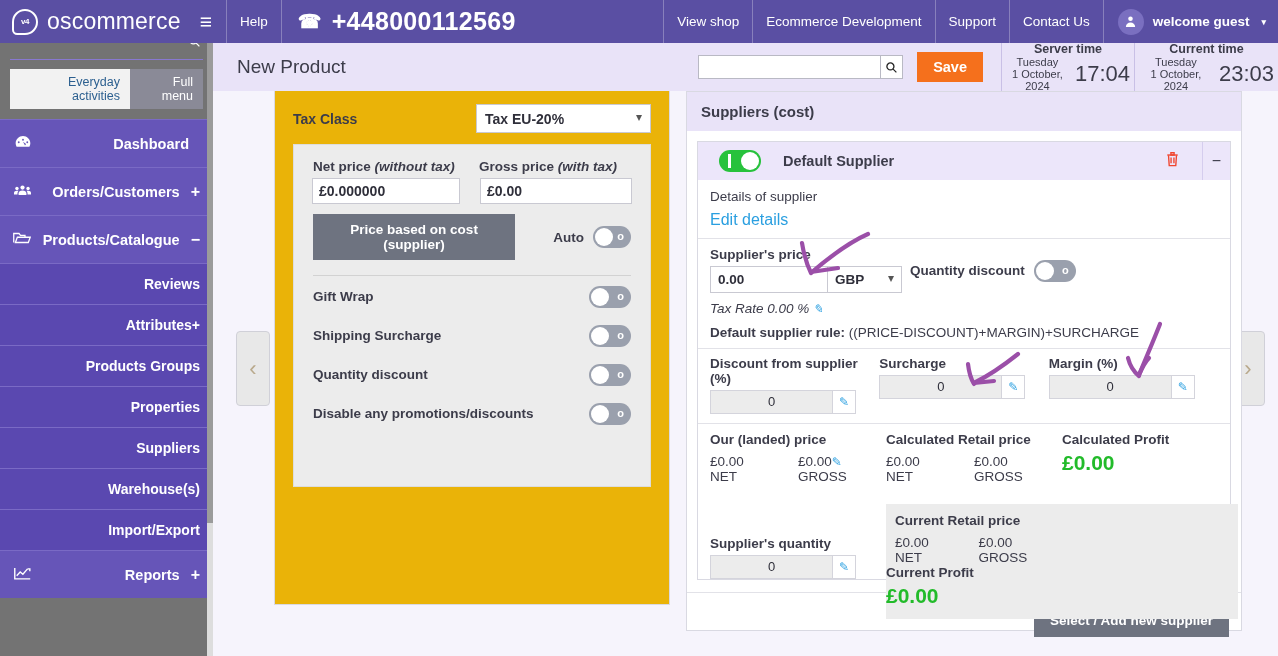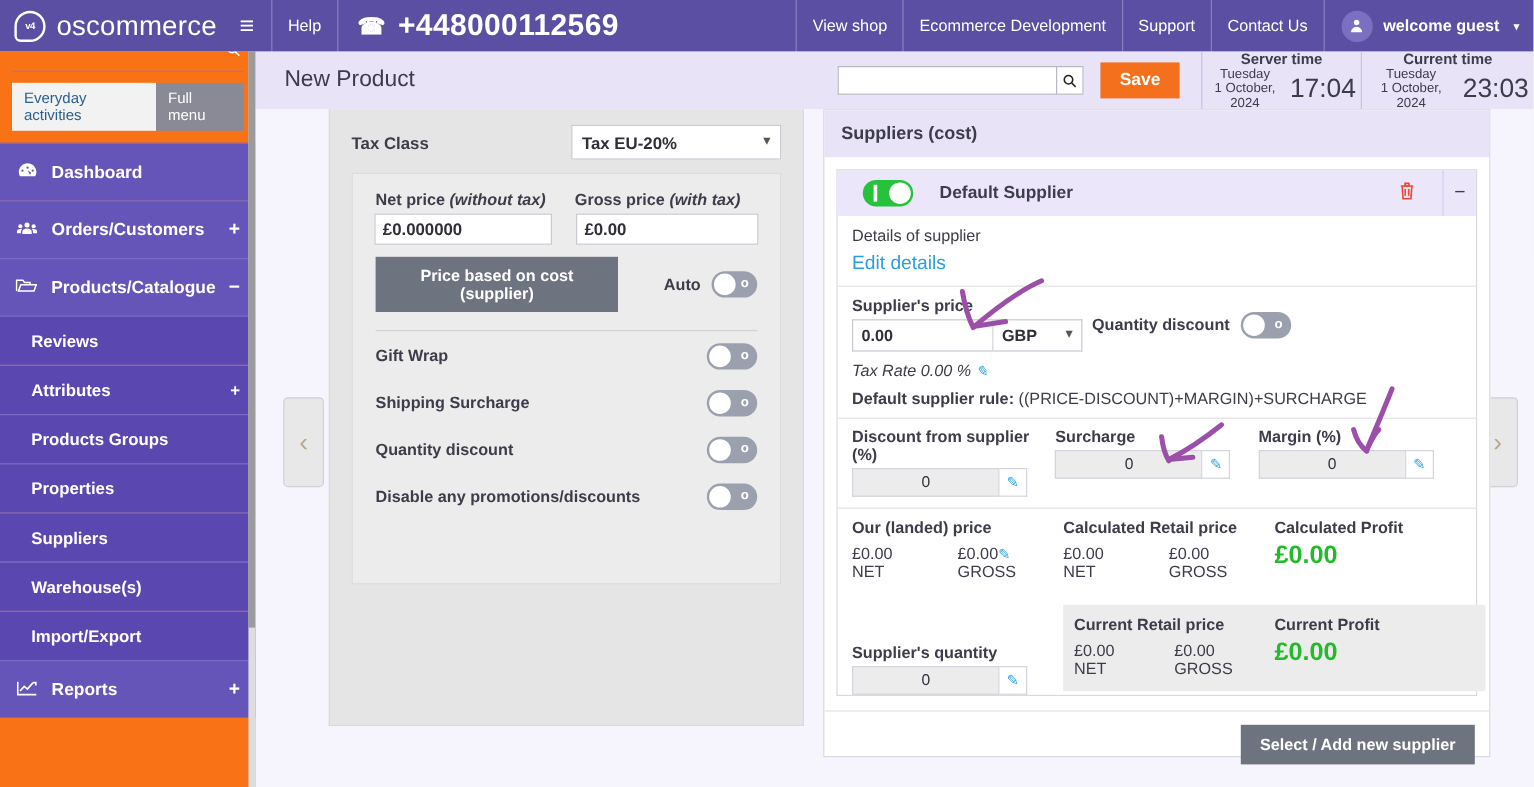--- a/index.html
+++ b/index.html
@@ -44,21 +44,21 @@
   }
   .avatar {
     width: 26px; height: 26px; border-radius: 50%; background: #7a6fc0;
     display: flex; align-items: center; justify-content: center; font-size: 14px;
   }
   .caret-down { font-size: 9px; margin-left: 3px; }
 
   
   .sidebar {
     position: absolute; top: 43px; left: 0; width: 213px; height: 613px;
-    background: #f97316; overflow: hidden;
+    background: #737373; overflow: hidden; text-align: right;
   }
   .side-search {
     position: relative; height: 17px; border-bottom: 1px solid #8878d0;
     margin: 0 10px;
   }
   .side-search .mag {
     position: absolute; right: 2px; top: -8px; color: #fff; font-size: 13px;
   }
   .seg-wrap { padding: 9px 10px 10px 10px; display: flex; }
   .seg {
@@ -133,21 +133,21 @@
     border: 1px solid #d0d0d8; border-radius: 4px;
     display: flex; align-items: center; justify-content: center;
     color: #b9a98c; font-size: 22px; cursor: pointer;
   }
   .arrow-left { left: 23px; top: 240px; }
   .arrow-right { right: 13px; top: 240px; }
 
   
   .left-panel {
     position: absolute; left: 61px; top: 0px; width: 396px; height: 514px;
-    background: #e5e5e5; border: 1px solid #d9d9e2; border-top: none;
+    background: #eab308; border: 1px solid #d9d9e2; border-top: none;
   }
   .tax-row {
     display: flex; align-items: center; padding: 13px 18px 8px 18px;
   }
   .tax-label { font-size: 14px; font-weight: bold; color: #3c3c4a; flex: 1; }
   .tax-select {
     width: 175px; height: 29px; border: 1px solid #c9c9d2; background: #fff;
     font-size: 14px; font-weight: bold; color: #2f2f3a; padding: 0 8px;
     font-family: "Liberation Sans", sans-serif;
     appearance: none; -webkit-appearance: none;
@@ -273,21 +273,21 @@
   .calc-col2 { width: 176px; }
   .calc-col3 { width: 176px; }
   .calc-hd { font-size: 13.5px; font-weight: bold; color: #3c3c4a; }
   .money-pair { display: flex; margin-top: 7px; }
   .money { width: 90px; }
   .money .amt { font-size: 13.5px; color: #3c3c4a; }
   .money .typ { font-size: 13.5px; color: #3c3c4a; }
   .profit { font-size: 21px; font-weight: bold; color: #22bb2a; margin-top: 4px; }
   .grey-sub {
     position: absolute; left: 176px; top: 72px; width: 352px; background: #ececec;
-    padding: 9px 0 11px 0; display: flex;
+    padding: 9px 0 11px 0; display: flex; flex-direction: column;
   }
   .grey-sub .c { width: 176px; }
   .sq-wrap { margin-top: 52px; }
   .sq-lbl { font-size: 13.5px; font-weight: bold; color: #3c3c4a; }
   .card-foot {
     border-top: 1px solid #e2e2e8; margin-top: 12px; padding: 11px 12px;
     display: flex; justify-content: flex-end;
   }
   .addsup-btn {
     background: #6e7380; color: #fff; border: none; font-size: 13.5px;

